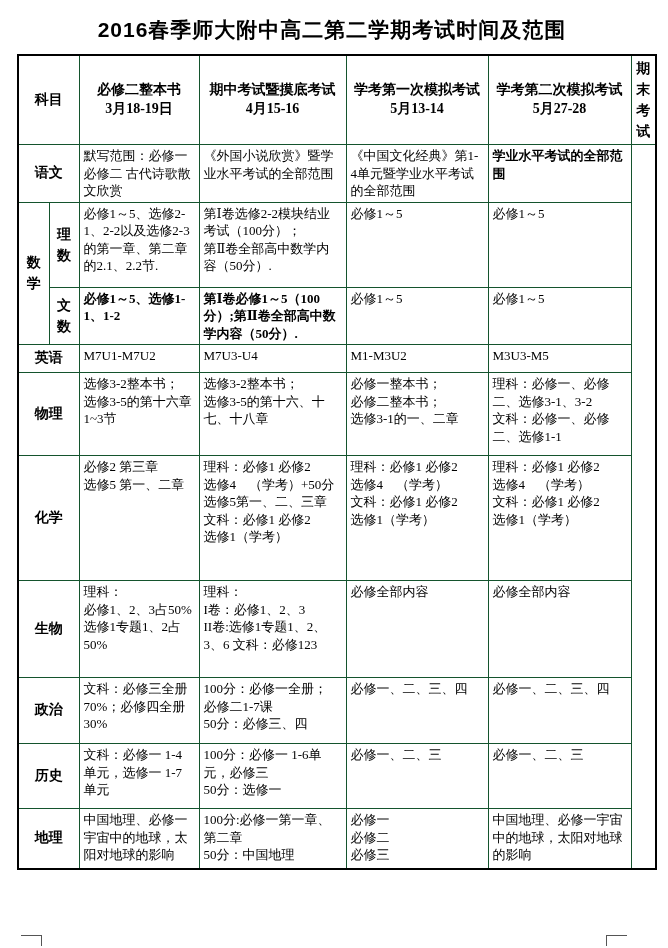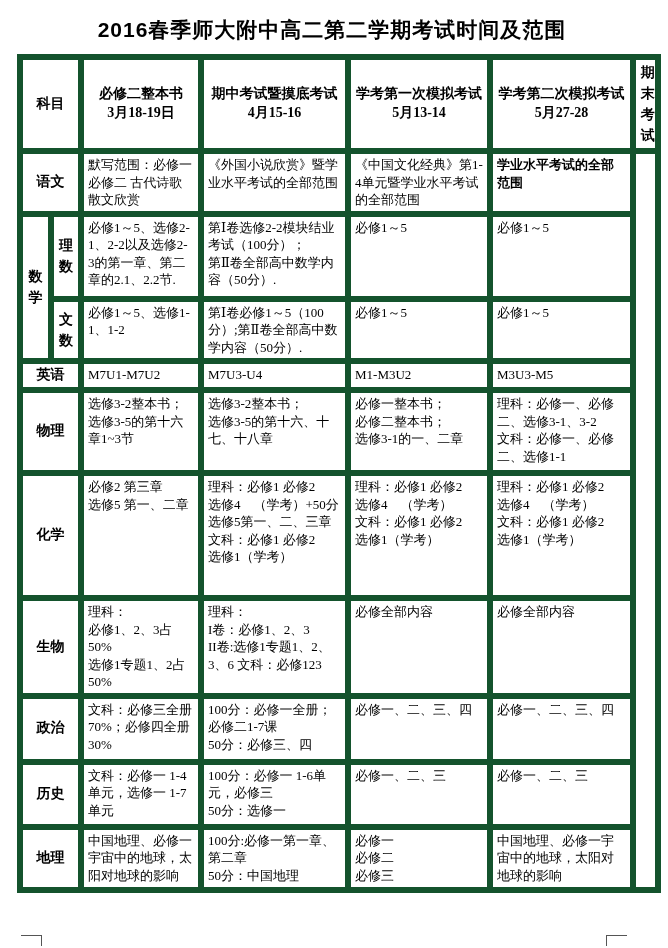--- a/index.html
+++ b/index.html
@@ -17,30 +17,30 @@
   .note{
     margin:0 14px 6px 14px;font-size:15px;line-height:1.25;
     text-indent:2em;white-space:normal;text-align:justify;
   }
   table.exam{
     border-collapse:collapse;table-layout:fixed;
     margin-left:17px;width:638px;
     border:2px solid #000;
   }
   .exam th,.exam td{
-    border:6px solid #14532d;
+    border:1px solid #14532d;
     font-size:13px;line-height:1.35;
     padding:2px 4px;overflow:hidden;
     white-space:pre-line;
   }
   .exam th{font-weight:bold;text-align:center;vertical-align:middle;font-size:14px;}
   .exam td{vertical-align:top;text-align:left;}
   .exam tr.hdr th{font-size:14px;}
   .hdr .left{text-align:center;}
-  .bold{font-weight:normal;margin-left:34px;}
+  .bold{font-weight:bold;margin-left:34px;}
   .vtext{
     width:1.1em;margin:0 auto;word-break:break-all;
     line-height:1.5;text-align:center;white-space:normal;
   }
   .vmid{vertical-align:middle;font-weight:bold;}
   .vtall .vtext{line-height:1.7;margin-left:24px;}
   .cropmark{position:absolute;width:20px;height:10px;}
   .cropmark.cm-left{left:21px;top:935px;border-top:1px solid #555;border-right:1px solid #555;}
   .cropmark.cm-right{left:606px;top:935px;border-top:1px solid #555;border-left:1px solid #555;}
 </style>

